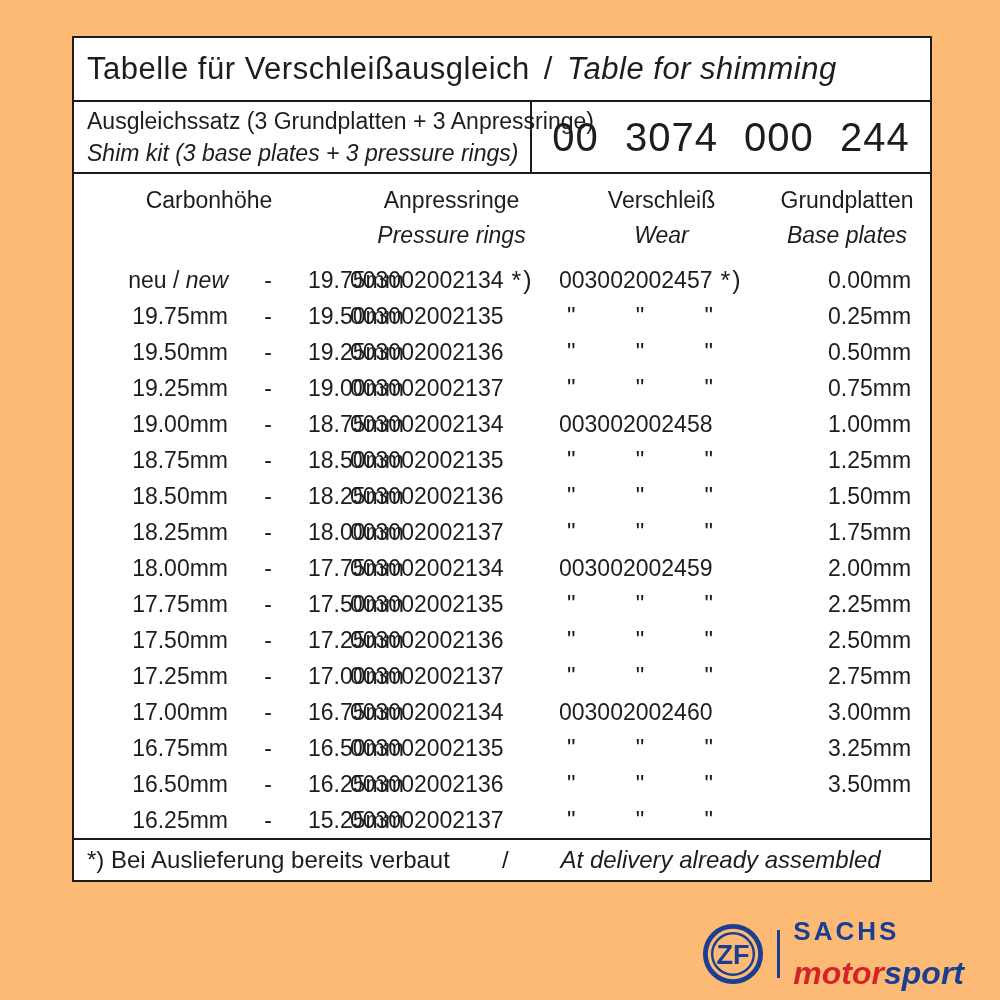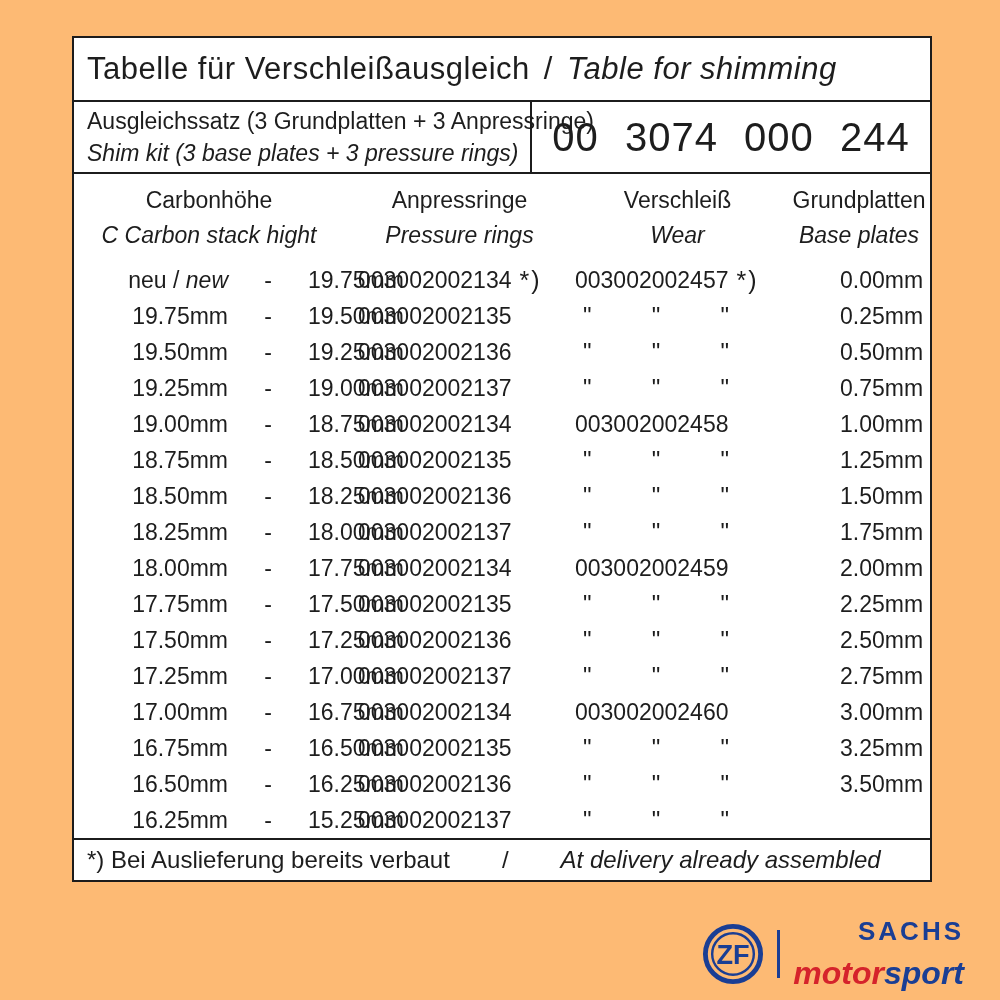--- a/index.html
+++ b/index.html
@@ -16,21 +16,21 @@
   .title-band .sep{margin:0 14px;}
 
   
   .kit-band{height:72px;border-bottom:2px solid #1c1c1c;box-sizing:border-box;
             display:grid;grid-template-columns:456px 1fr;}
   .kit-left{padding:3px 0 0 13px;font-size:23px;line-height:32px;white-space:nowrap;}
   .kit-right{border-left:2px solid #1c1c1c;display:flex;align-items:center;justify-content:center;
              font-size:40px;letter-spacing:1px;word-spacing:14px;white-space:nowrap;}
 
   
-  .cols{display:grid;grid-template-columns:270px 215px 205px 1fr;gap:8px;}
+  .cols{display:grid;grid-template-columns:270px 215px 205px 1fr;}
 
   
   .header-band{height:88px;box-sizing:border-box;padding-top:9px;}
   .hcell{text-align:center;font-size:23px;line-height:35px;white-space:nowrap;}
 
   
   .rows{height:576px;display:flex;flex-direction:column;}
   .trow{flex:1;align-items:center;font-size:23px;white-space:nowrap;}
   .c-range{display:grid;grid-template-columns:130px 80px 1fr;align-items:center;margin-left:24px;}
   .c-range .v1{text-align:right;}
@@ -44,21 +44,21 @@
   .base-val{display:flex;align-items:center;}
 
   
   .foot-band{height:42px;border-top:2px solid #1c1c1c;box-sizing:border-box;
              display:flex;align-items:center;padding-left:13px;font-size:24px;white-space:nowrap;gap:40px;}
   .foot-band .sep{margin:0 12px;}
 
   
   .logo{position:absolute;right:36px;bottom:12px;display:flex;align-items:center;gap:13px;}
   .logo-bar{width:3px;height:48px;background:#1a3e94;}
-  .logo-text{display:flex;flex-direction:column;align-items:flex-end;gap:15px;}
+  .logo-text{display:flex;flex-direction:column;gap:15px;}
   .logo-sachs{font-weight:bold;font-size:26px;letter-spacing:3px;color:#1a3e94;line-height:24px;}
   .logo-motorsport{font-weight:bold;font-style:italic;font-size:32px;line-height:30px;letter-spacing:0;}
   .logo-motor{color:#d5232b;}
   .logo-sport{color:#1a3e94;}
 </style>
 </head>
 <body>
 
 <div class="sheet">
 
@@ -74,21 +74,20 @@
       <div class="kit-left">
         <div>Ausgleichssatz (3 Grundplatten + 3 Anpressringe)</div>
         <div class="italic">Shim kit (3 base plates + 3 pressure rings)</div>
       </div>
       <div class="kit-right">00 3074 000 244</div>
     </div>
 
     <div class="header-band cols">
       <div class="hcell">
         <div>Carbonhöhe</div>
-        <div class="italic">C Carbon stack hight</div>
       </div>
       <div class="hcell">
         <div>Anpressringe</div>
         <div class="italic">Pressure rings</div>
       </div>
       <div class="hcell">
         <div>Verschleiß</div>
         <div class="italic">Wear</div>
       </div>
       <div class="hcell">

